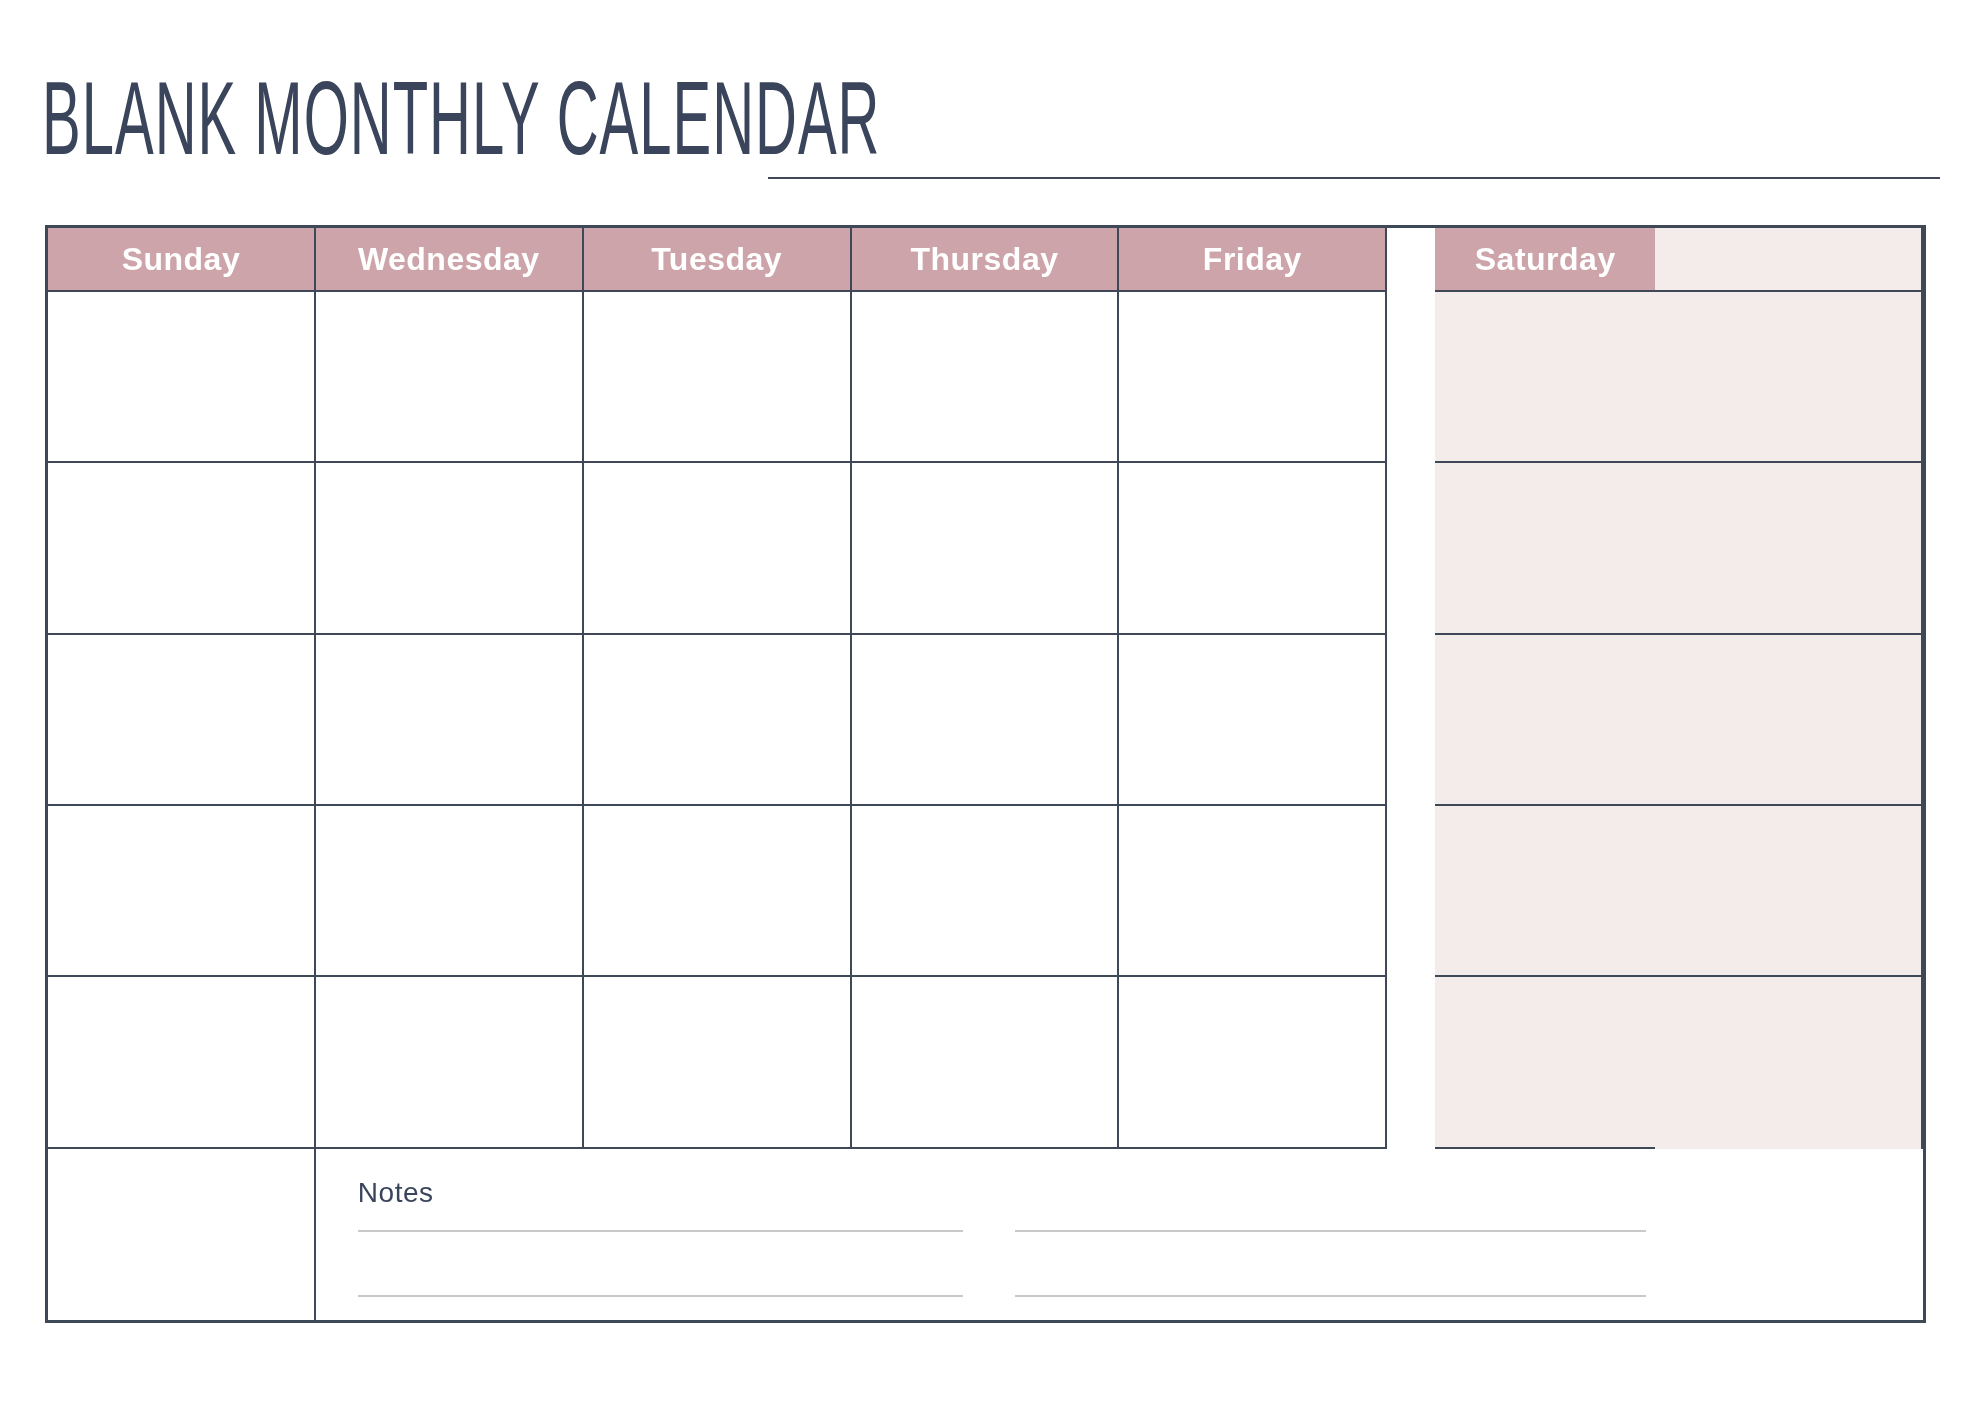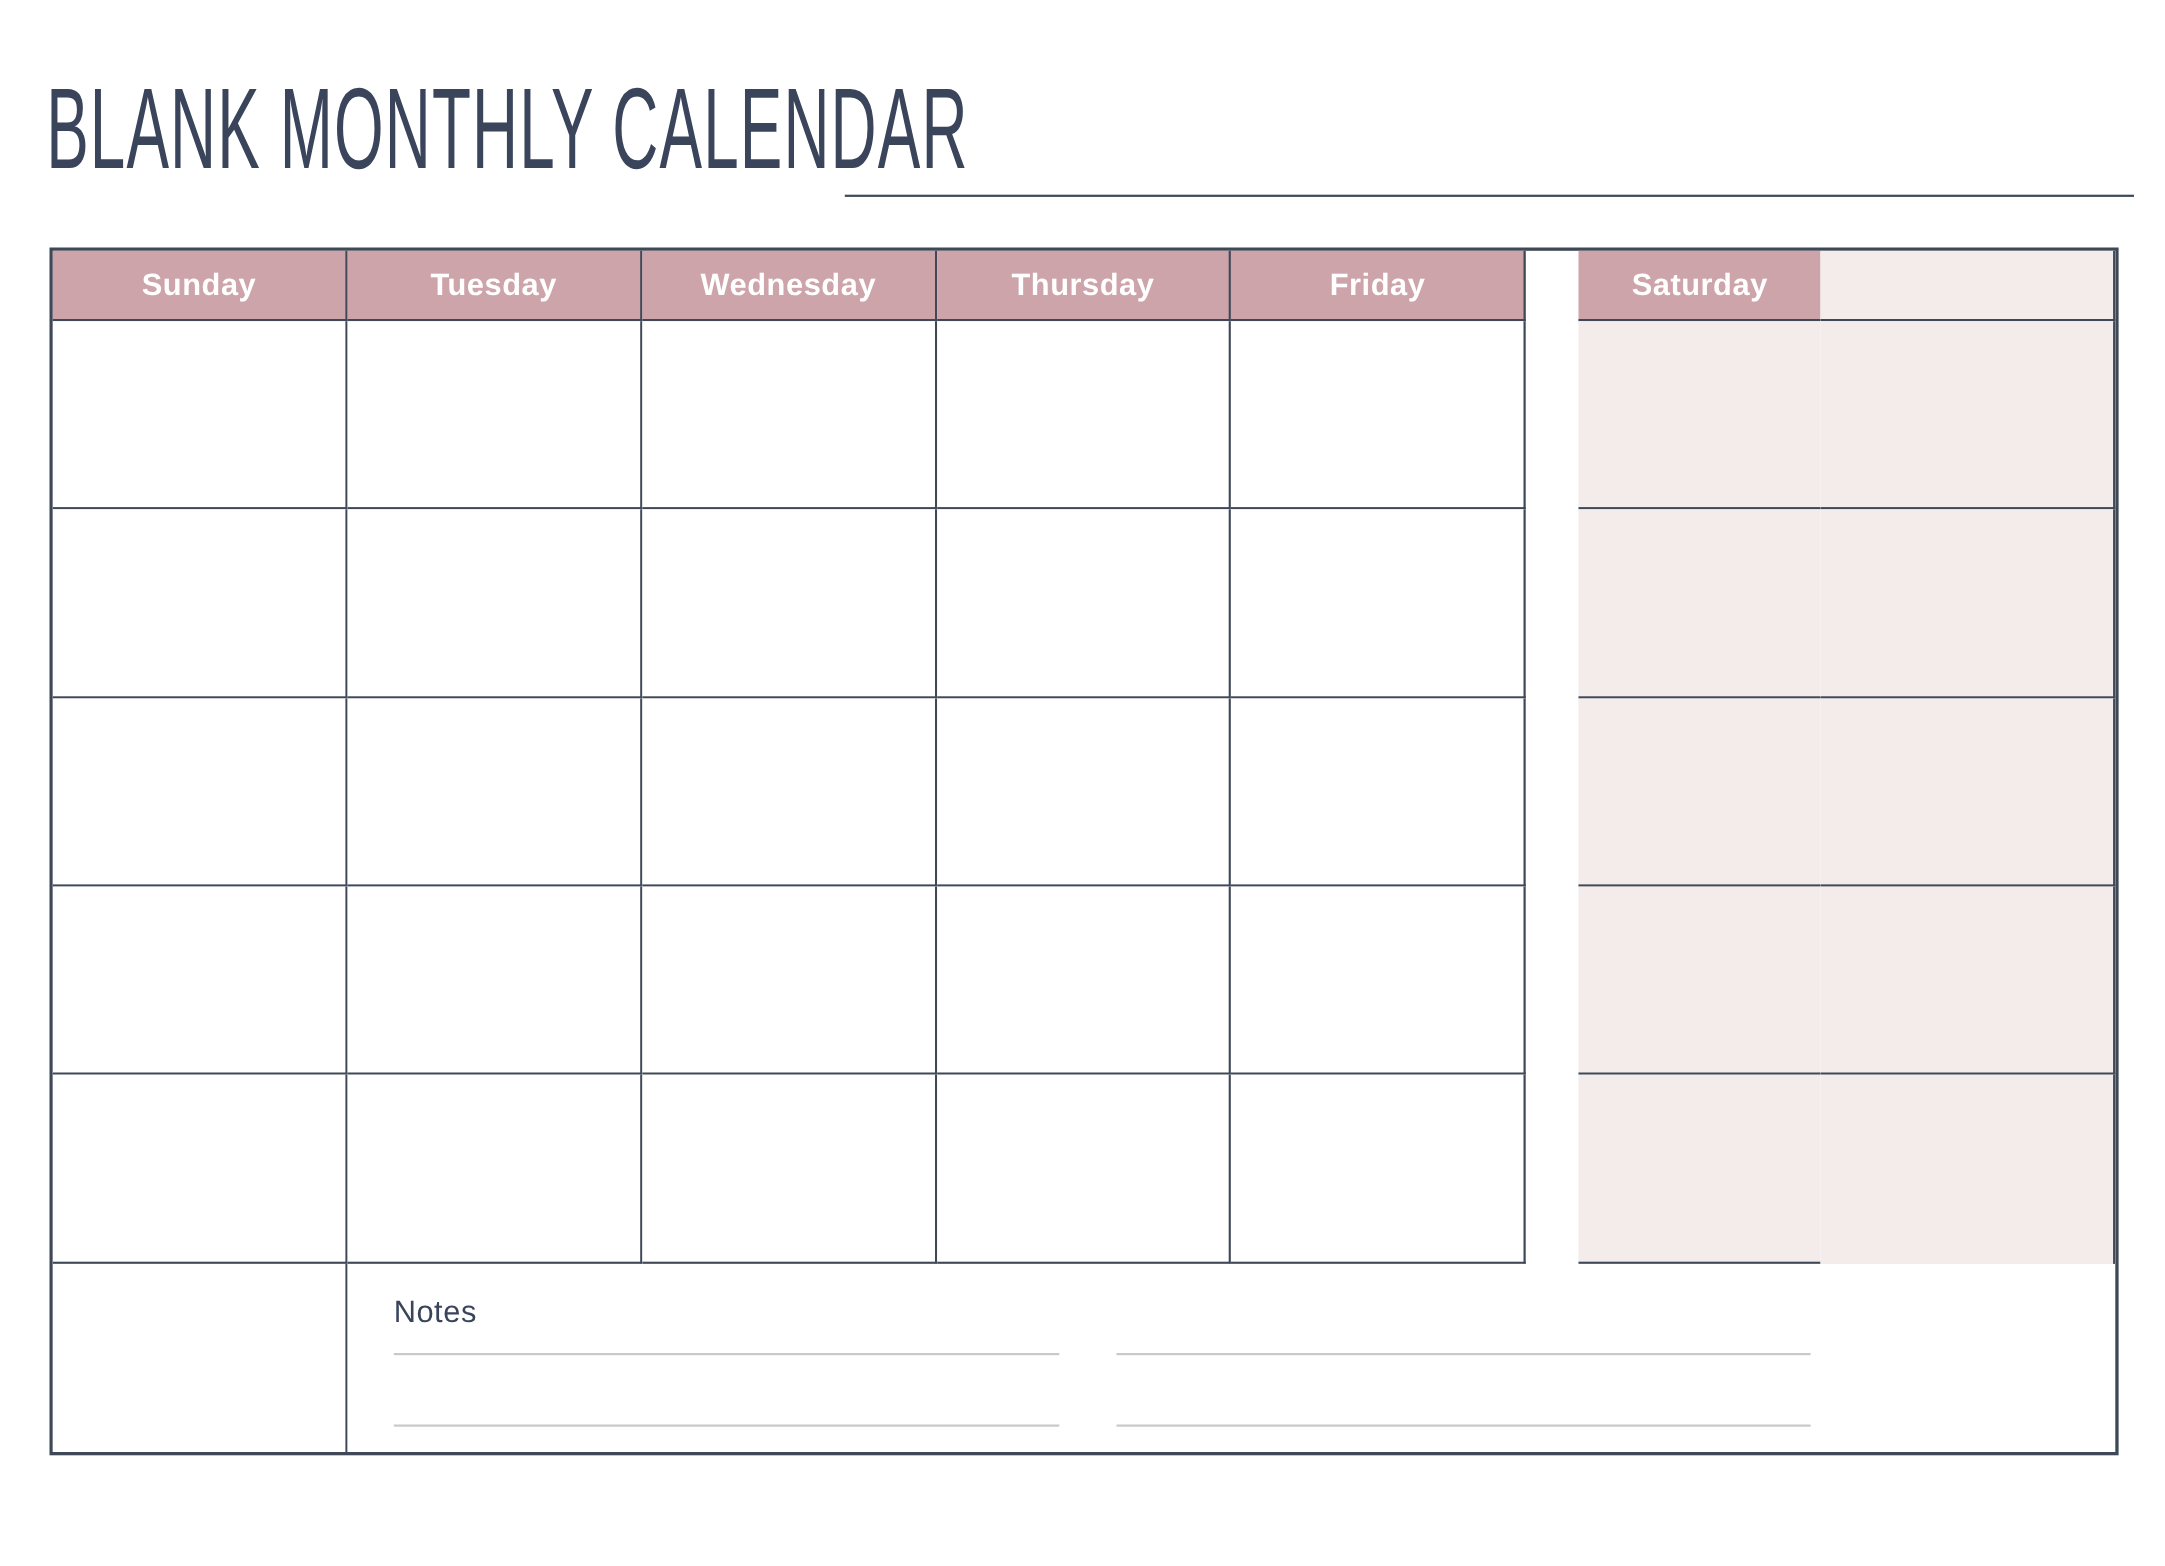--- a/index.html
+++ b/index.html
@@ -50,21 +50,21 @@
     border-bottom: 2px solid var(--border);
     background: #ffffff;
     position: relative;
   }
   .cell.col-last { border-right: none; margin-left: 48px; }
   .cell.row-last { border-bottom: none; }
   .cell.weekend { background: var(--weekend-bg); }
   .cell.head {
     background: var(--header-bg);
     color: var(--header-text);
-    font-size: 28px;
+    font-size: 32px;
     font-weight: 700;
     letter-spacing: 0.5px;
     display: flex;
     align-items: center;
     justify-content: center;
   }
   .notes-cell {
     grid-column: span 5;
     border-right: none;
     border-bottom: none;
@@ -89,22 +89,22 @@
   .nl-4 { left: 699px; top: 146px; width: 631px; }
 </style>
 </head>
 <body>
 
 <div class="title">BLANK MONTHLY CALENDAR</div>
 <div class="title-rule"></div>
 
 <div class="calendar-grid" id="calendar-grid">
   <div class="cell head">Sunday</div>
+  <div class="cell head">Wednesday</div>
   <div class="cell head">Tuesday</div>
-  <div class="cell head">Wednesday</div>
   <div class="cell head">Thursday</div>
   <div class="cell head">Friday</div>
   <div class="cell head col-last">Saturday</div>
 
   <div class="cell weekend"></div>
     <div class="cell"></div>
     <div class="cell"></div>
     <div class="cell"></div>
     <div class="cell"></div>
     <div class="cell"></div>

